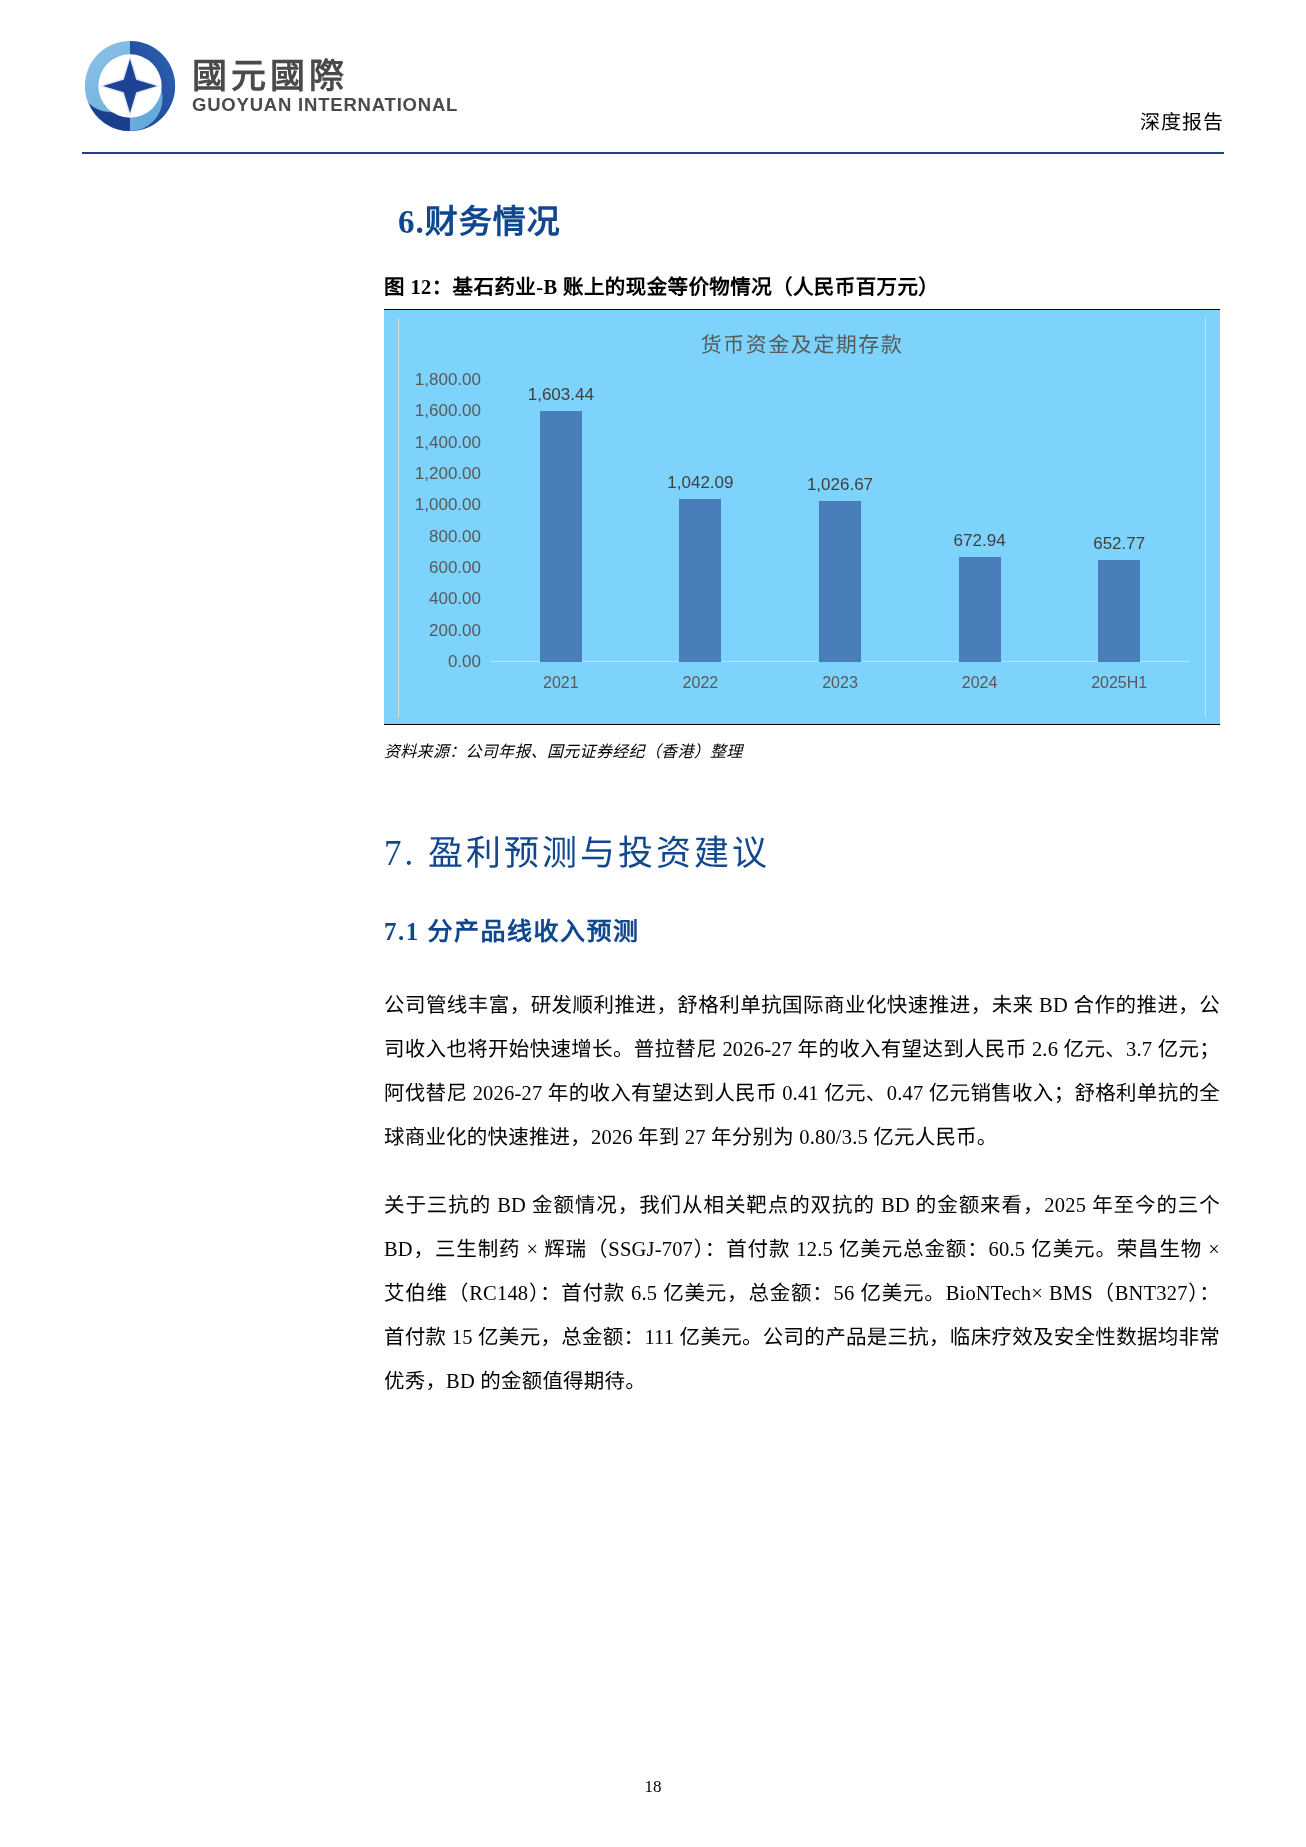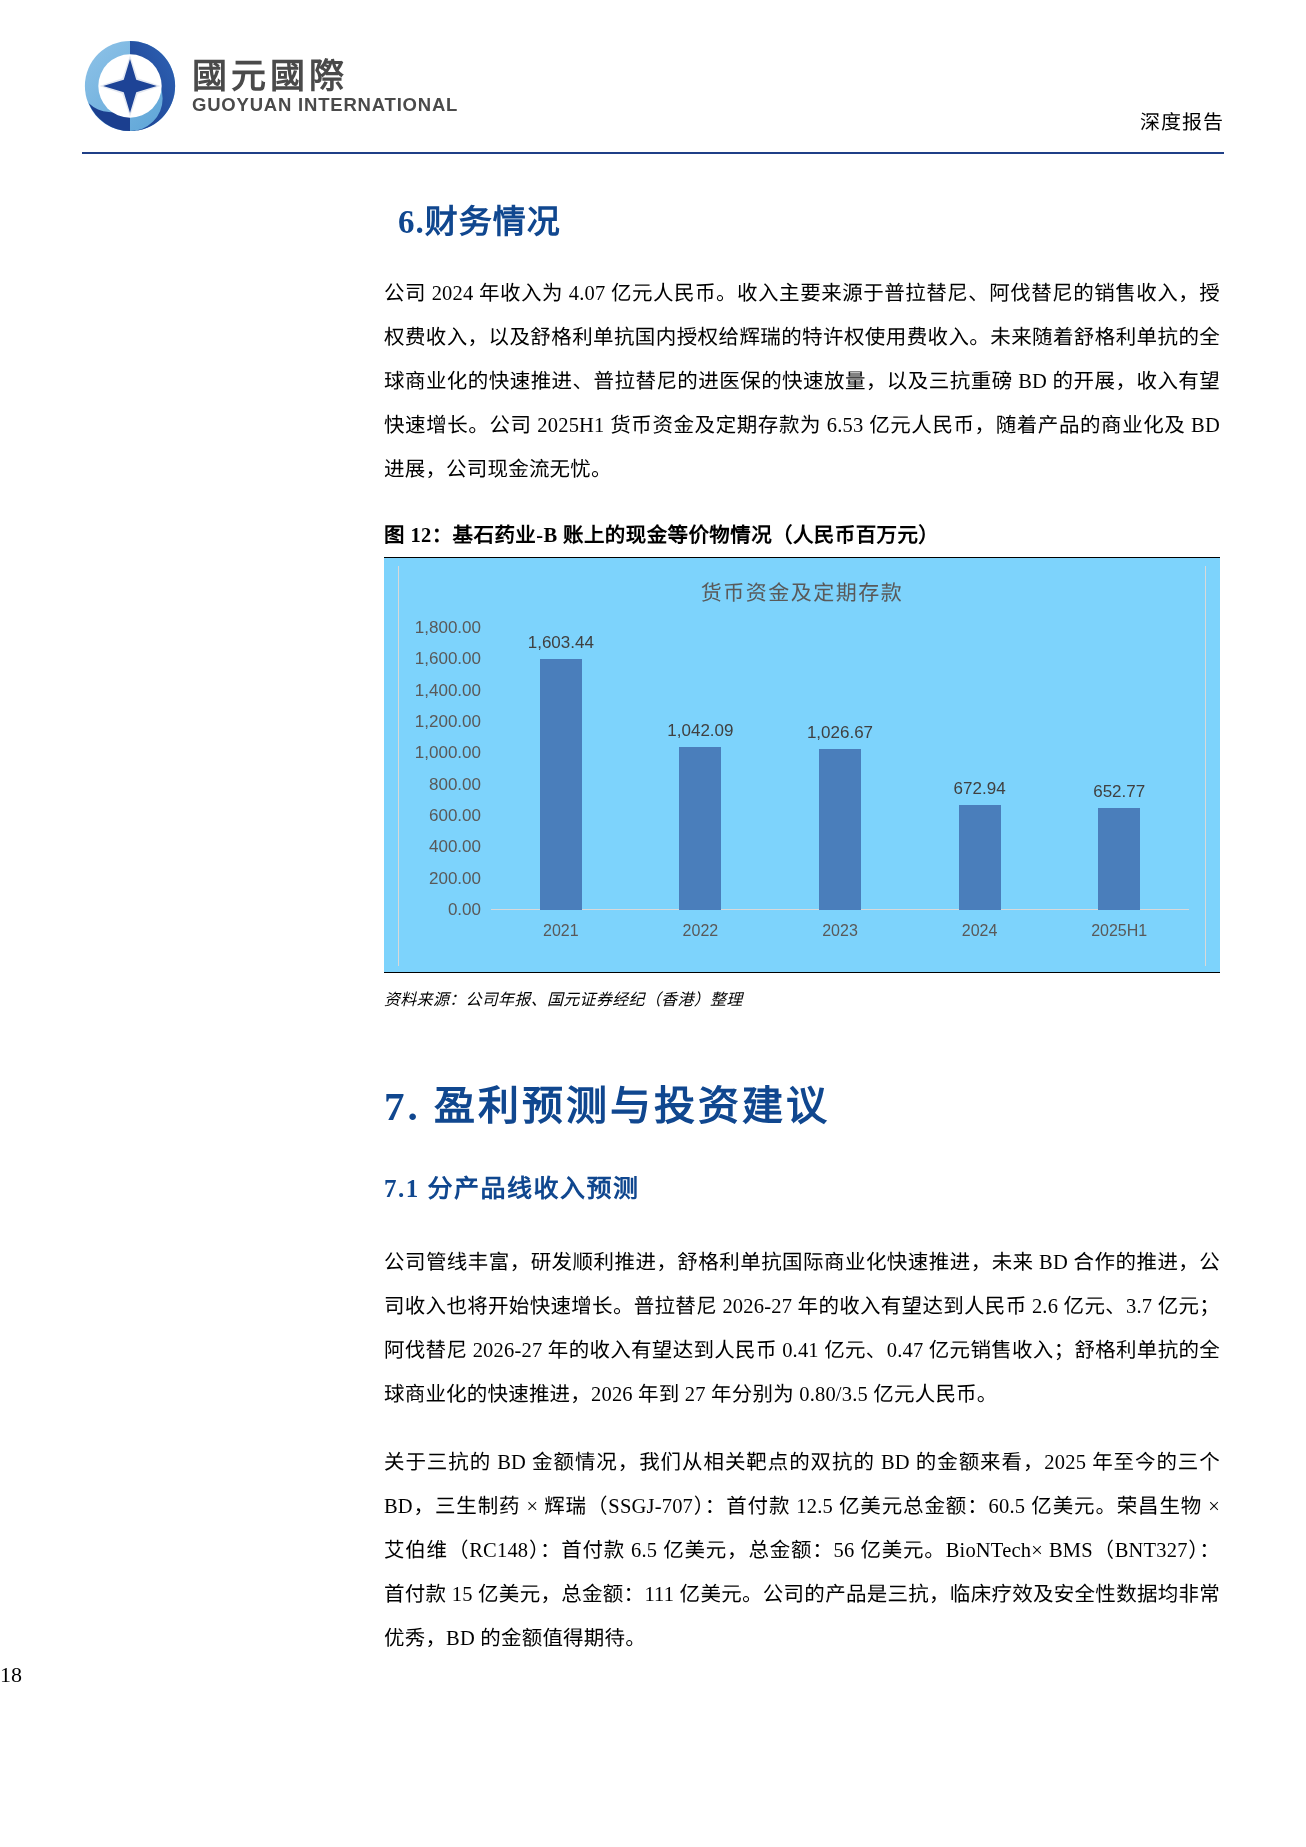--- a/index.html
+++ b/index.html
@@ -97,22 +97,22 @@
   h1.sec-title {
     font-family: "Liberation Serif", serif;
     font-size: 33px;
     font-weight: 700;
     color: #10478f;
     margin: 14px;
     letter-spacing: 1px;
   }
   h1.sec-title-lg {
     font-family: "Liberation Serif", serif;
-    font-size: 41px;
-    font-weight: 700;
+    font-size: 35px;
+    font-weight: 400;
     color: #10478f;
     margin: 0;
     letter-spacing: 3px;
   }
   h2.sub-title {
     font-family: "Liberation Serif", serif;
     font-size: 25px;
     font-weight: 700;
     color: #10478f;
     margin: 0;
@@ -226,24 +226,25 @@
     transform: translateX(-50%);
     font-family: "Liberation Sans", sans-serif;
     font-size: 16px;
     color: #595959;
     white-space: nowrap;
   }
 
   .page-number {
     position: absolute;
     left: 0;
-    top: 1662px;
+    top: 1777px;
     width: 1306px;
-    font-family: "Liberation Serif", serif;
-    font-size: 22px;
+    text-align: center;
+    font-family: "Liberation Serif", serif;
+    font-size: 17px;
     color: #000;
   }
 </style>
 </head>
 <body>
 
 <div class="page">
 
   <div class="header">
 
@@ -276,21 +277,20 @@
     </div>
 
     <div class="header-right">深度报告</div>
   </div>
   <div class="header-rule"></div>
 
   <div class="content">
 
     <h1 class="sec-title" style="margin-top:195px;">6.财务情况</h1>
 
-    <p class="body-text" style="margin-top:28px;">公司 2024 年收入为 4.07 亿元人民币。收入主要来源于普拉替尼、阿伐替尼的销售收入，授权费收入，以及舒格利单抗国内授权给辉瑞的特许权使用费收入。未来随着舒格利单抗的全球商业化的快速推进、普拉替尼的进医保的快速放量，以及三抗重磅 BD 的开展，收入有望快速增长。公司 2025H1 货币资金及定期存款为 6.53 亿元人民币，随着产品的商业化及 BD 进展，公司现金流无忧。</p>
 
     <div class="fig-caption" style="margin-top:27px;">图 12：基石药业-B 账上的现金等价物情况（人民币百万元）</div>
 
     <div class="fig-box" style="margin-top:9px;">
       <div class="chart-frame">
         <div class="chart-title">货币资金及定期存款</div>
         <div class="plot" id="plot">
           <div class="axis-line"></div>
         <div class="ytick" style="bottom: 100%; transform: translateY(50%);">1,800.00</div>
             <div class="ytick" style="bottom: 88.8889%; transform: translateY(50%);">1,600.00</div>

